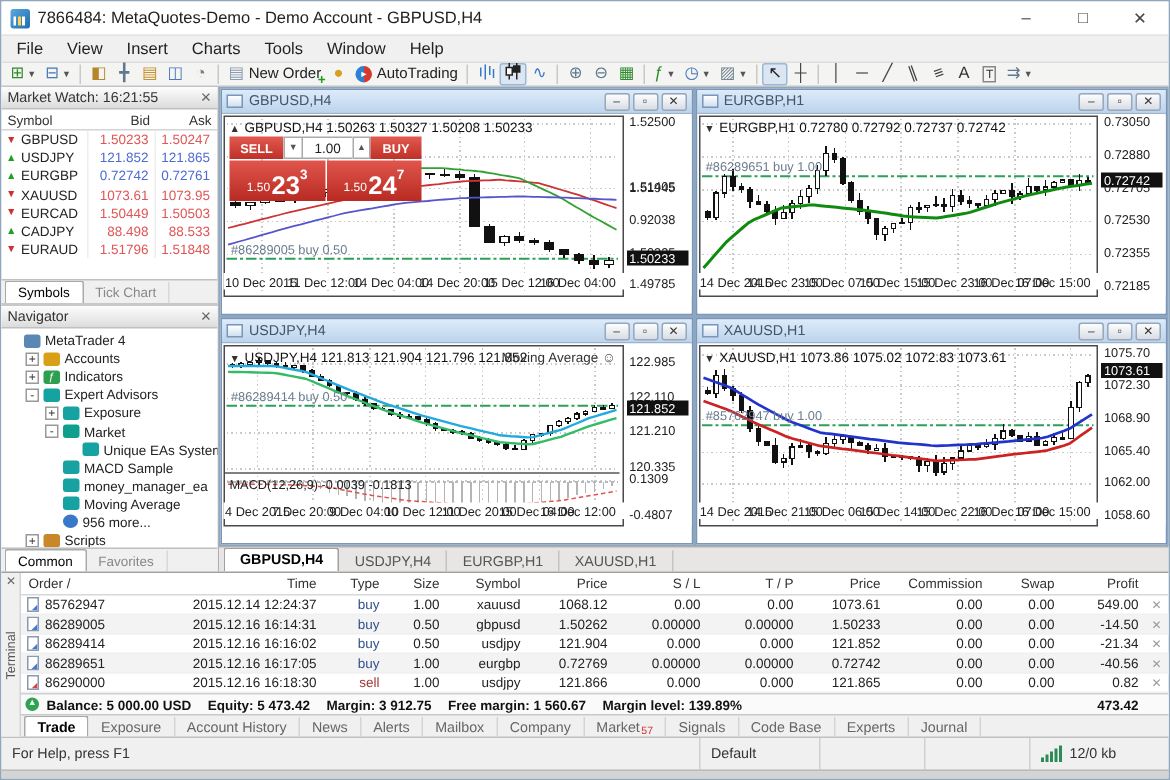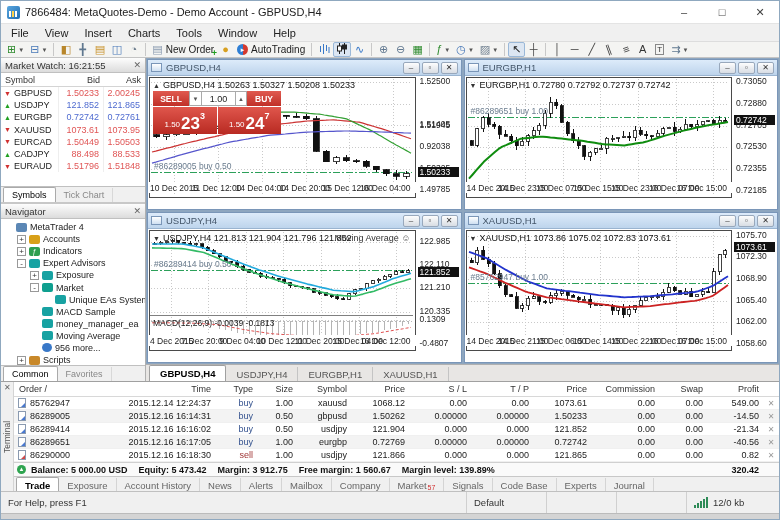--- a/index.html
+++ b/index.html
@@ -288,21 +288,21 @@
         </div>
         <div class="mw-cols" id="mw-cols">
             <span style="width: 58px;">Symbol</span>
             <span style="width: 45px; text-align: right; flex: 0 0 auto;">Bid</span>
             <span style="flex: 1 1 0%; text-align: right;">Ask</span>
           </div>
         <div class="mw-rows" id="mw-rows">
             <div class="mw-row">
               <span class="mw-sym"><span class="mw-arrow down-a">▼</span>GBPUSD</span>
               <span class="mw-bid val-red">1.50233</span>
-              <span class="mw-ask val-red">2.00245</span>
+              <span class="mw-ask val-red">1.50247</span>
             </div>
             <div class="mw-row">
               <span class="mw-sym"><span class="mw-arrow up-a">▲</span>USDJPY</span>
               <span class="mw-bid val-blue">121.852</span>
               <span class="mw-ask val-blue">121.865</span>
             </div>
             <div class="mw-row">
               <span class="mw-sym"><span class="mw-arrow up-a">▲</span>EURGBP</span>
               <span class="mw-bid val-blue">0.72742</span>
               <span class="mw-ask val-blue">0.72761</span>
@@ -1130,21 +1130,21 @@
             <span class="row-x">✕</span>
           </div>
         </div>
       <div class="balance-row" id="balance-row">
           <span class="acct-ic">▲</span>
           <span class="bal-item">Balance: 5 000.00 USD</span>
           <span class="bal-item">Equity: 5 473.42</span>
           <span class="bal-item">Margin: 3 912.75</span>
           <span class="bal-item">Free margin: 1 560.67</span>
           <span class="bal-item">Margin level: 139.89%</span>
-          <span class="bal-total">320.42</span>
+          <span class="bal-total">473.42</span>
         </div>
       <div class="term-tabs" id="term-tabs">
           <div class="ttab active">Trade</div>
           <div class="ttab">Exposure</div>
           <div class="ttab">Account History</div>
           <div class="ttab">News</div>
           <div class="ttab">Alerts</div>
           <div class="ttab">Mailbox</div>
           <div class="ttab">Company</div>
           <div class="ttab">Market<span class="tab-badge">57</span></div>

